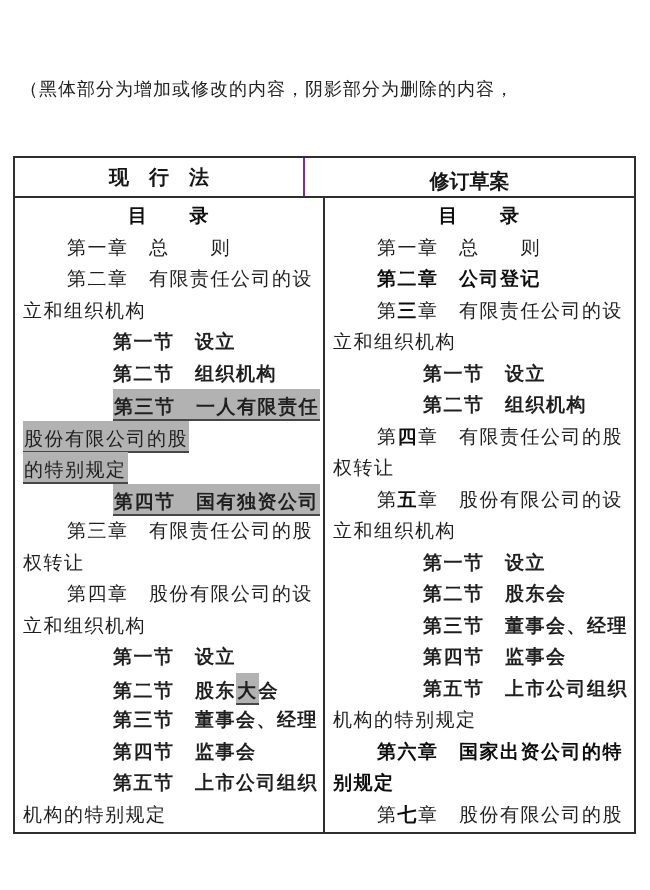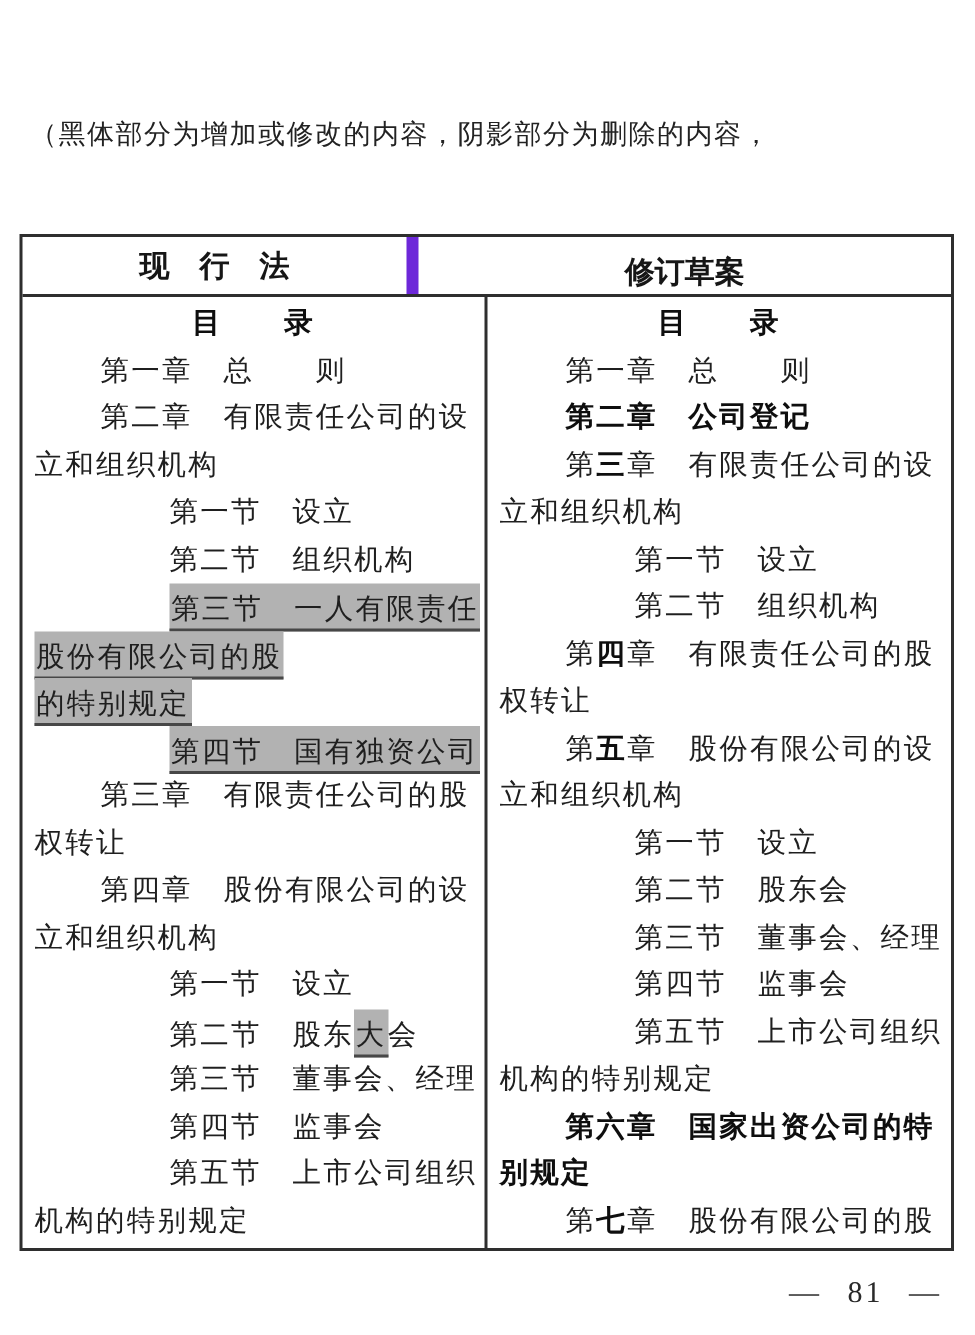--- a/index.html
+++ b/index.html
@@ -24,33 +24,33 @@
     position:absolute;left:13px;top:156px;width:623px;height:678px;
     border:2px solid #2e2e2e;box-sizing:border-box;
     display:flex;flex-direction:column;background:#fff;
   }
   .table-header{display:flex;height:38px;border-bottom:2px solid #2e2e2e;flex:none;}
   .th{
     display:flex;align-items:center;justify-content:center;
     font-family:"Liberation Sans","DejaVu Sans",sans-serif;
     font-weight:600;font-size:20px;color:#161616;box-sizing:border-box;
   }
-  .th-left{width:264px;border-right:8px solid #6d28d9;font-family:Liberation Mono, monospace;}
+  .th-left{width:290px;border-right:2px solid #6d28d9;font-family:Liberation Mono, monospace;}
   .th-right{flex:1;margin-top:8px;}
   .table-body{display:flex;flex:1;min-height:0;}
   .col{
     box-sizing:border-box;padding:2px 8px 0 8px;overflow:hidden;
     font-size:19px;letter-spacing:1.5px;color:#1f1f1f;
   }
   .col-left{width:310px;border-right:2px solid #2e2e2e;}
   .col-right{flex:1;}
   .line{height:31.5px;line-height:31.5px;white-space:nowrap;}
   .ind-center{text-align:center;}
   .ind-chapter{padding-left:44px;}
-  .ind-section{padding-left:90px;}
+  .ind-section{padding-left:90px;font-weight:bold;}
   .ind-flush{padding-left:0;}
   .seg-b{
     font-family:"Liberation Sans","DejaVu Sans",sans-serif;
     font-weight:bold;color:#0e0e0e;
   }
   .seg-sh{
     background:#b2b2b2;
     display:inline-block;line-height:24px;
     padding:6px 1px 0 1px;
     border-bottom:2px solid #474747;
@@ -116,15 +116,14 @@
           <div class="line ind-section"><span>第四节　监事会</span></div>
           <div class="line ind-section"><span>第五节　上市公司组织</span></div>
           <div class="line ind-flush"><span>机构的特别规定</span></div>
           <div class="line ind-chapter"><span class="seg-b">第六章　国家出资公司的特</span></div>
           <div class="line ind-flush"><span class="seg-b">别规定</span></div>
           <div class="line ind-chapter"><span>第</span><span class="seg-b">七</span><span>章　股份有限公司的股</span></div>
         </div>
     </div>
   </div>
 
-  <div class="page-number">— 81 —</div>
 
 </div>
 
 </body></html>

